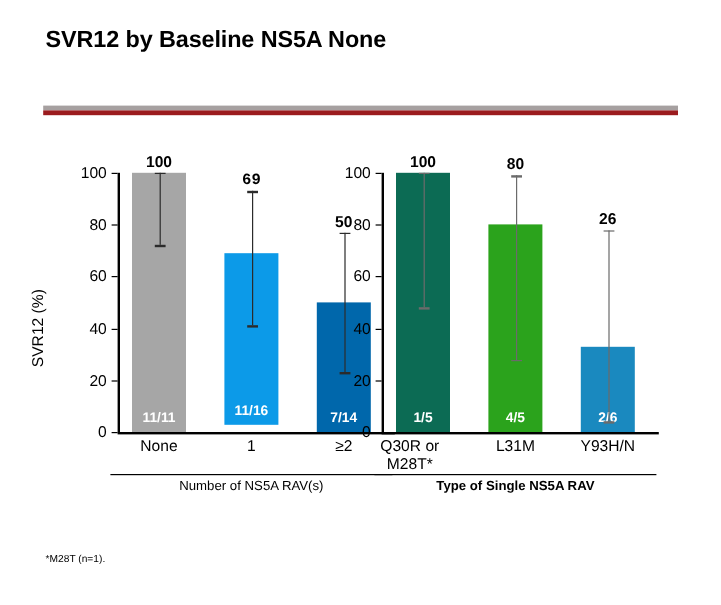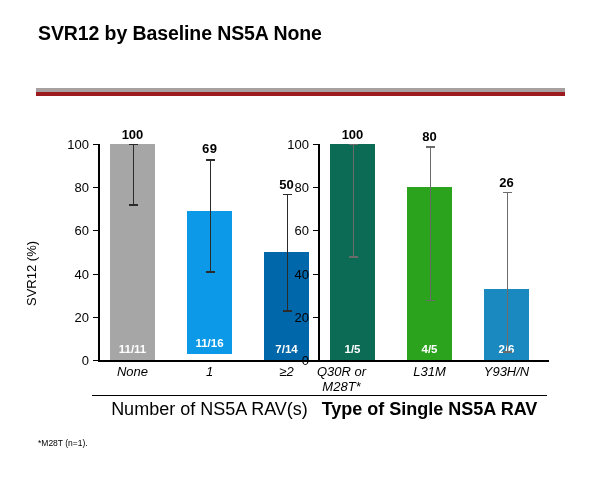--- a/index.html
+++ b/index.html
@@ -144,40 +144,39 @@
     height: 1.4px;
   }
 
   .xtick-label {
     position: absolute;
     text-align: center;
     font-size: 13px;
     color: #000;
     line-height: 1.15;
     white-space: pre-line;
-    font-style: italic;
   }
 
   .group-line {
     position: absolute;
     height: 1.2px;
     background: #000;
   }
   .group-label {
     position: absolute;
     text-align: center;
-    font-size: 18px;
+    font-size: 11px;
     color: #000;
     white-space: nowrap;
   }
 
   .footnote {
     position: absolute;
     left: 38px;
-    top: 438px;
+    top: 460px;
     font-size: 8.5px;
     color: #000;
   }
 </style>
 </head>
 <body>
 
 <div class="slide">
 
   <div class="header">

